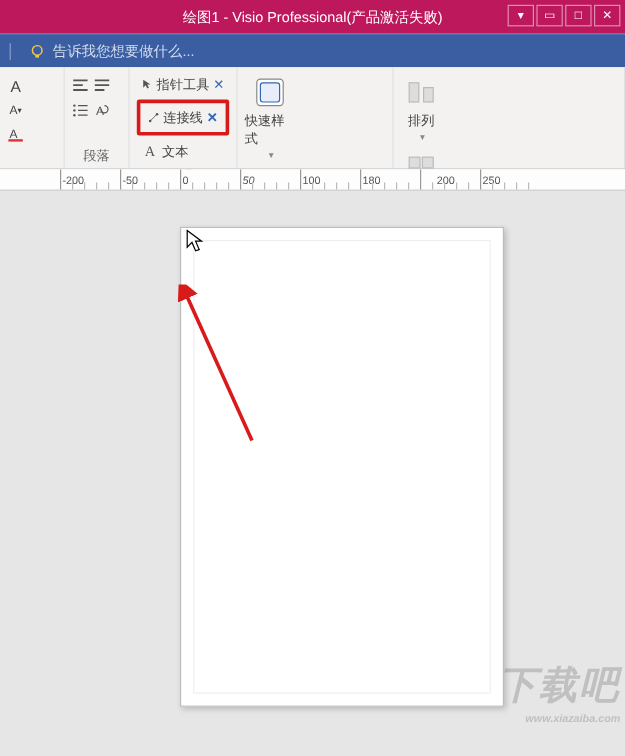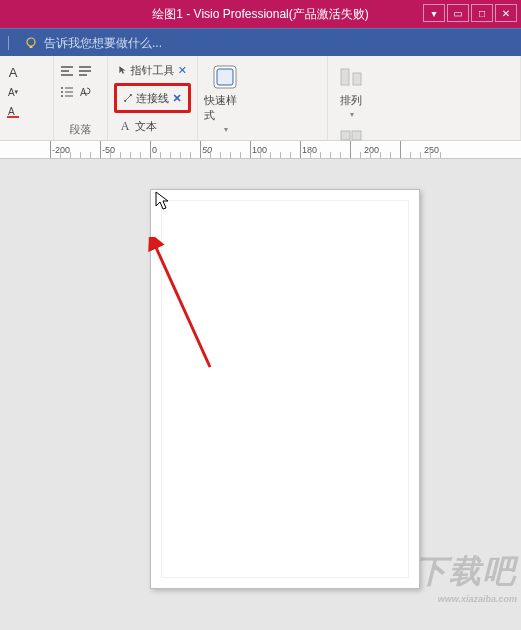--- a/index.html
+++ b/index.html
@@ -294,21 +294,21 @@
     <div class="minor" style="left: 320px;"></div>
     <div class="minor" style="left: 330px;"></div>
     <div class="minor" style="left: 340px;"></div>
     <div class="tick" style="left: 350px;"></div>
     <div class="ticklabel" style="left: 364px;">200</div>
     <div class="minor" style="left: 360px;"></div>
     <div class="minor" style="left: 370px;"></div>
     <div class="minor" style="left: 380px;"></div>
     <div class="minor" style="left: 390px;"></div>
     <div class="tick" style="left: 400px;"></div>
-    <div class="ticklabel" style="left: 402px; padding-left: 22px;">250</div>
+    <div class="ticklabel" style="left: 402px;">250</div>
     <div class="minor" style="left: 410px;"></div>
     <div class="minor" style="left: 420px;"></div>
     <div class="minor" style="left: 430px;"></div>
     <div class="minor" style="left: 440px;"></div>
   </div>
 
 <div class="canvas-area">
   <div class="page">
     <div class="page-margin"></div>
   </div>

